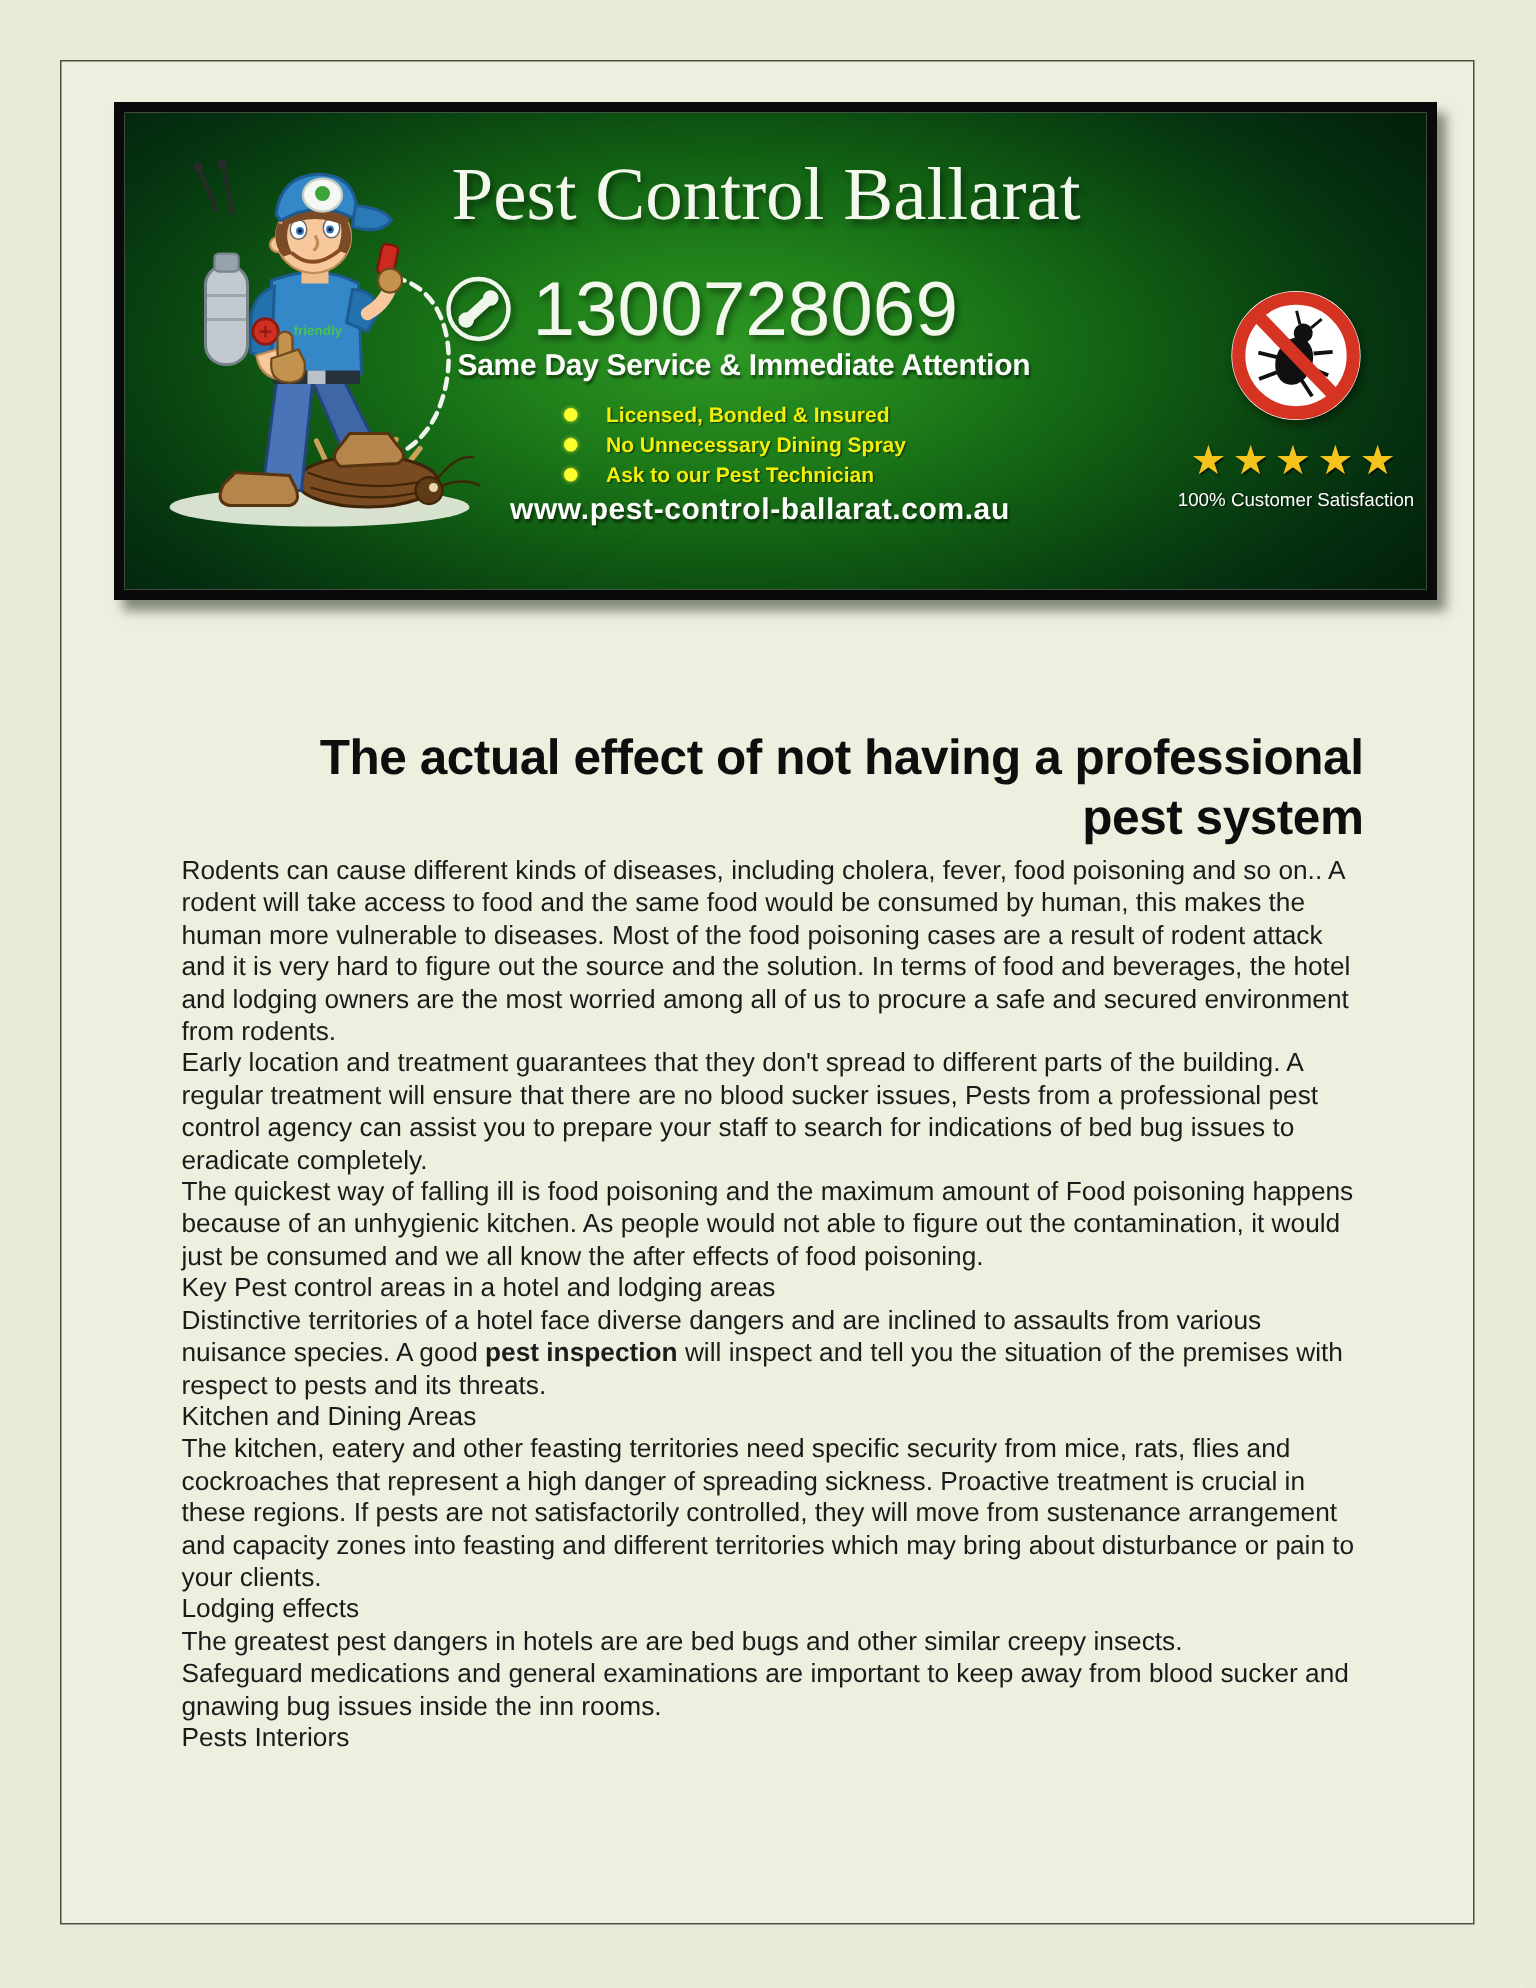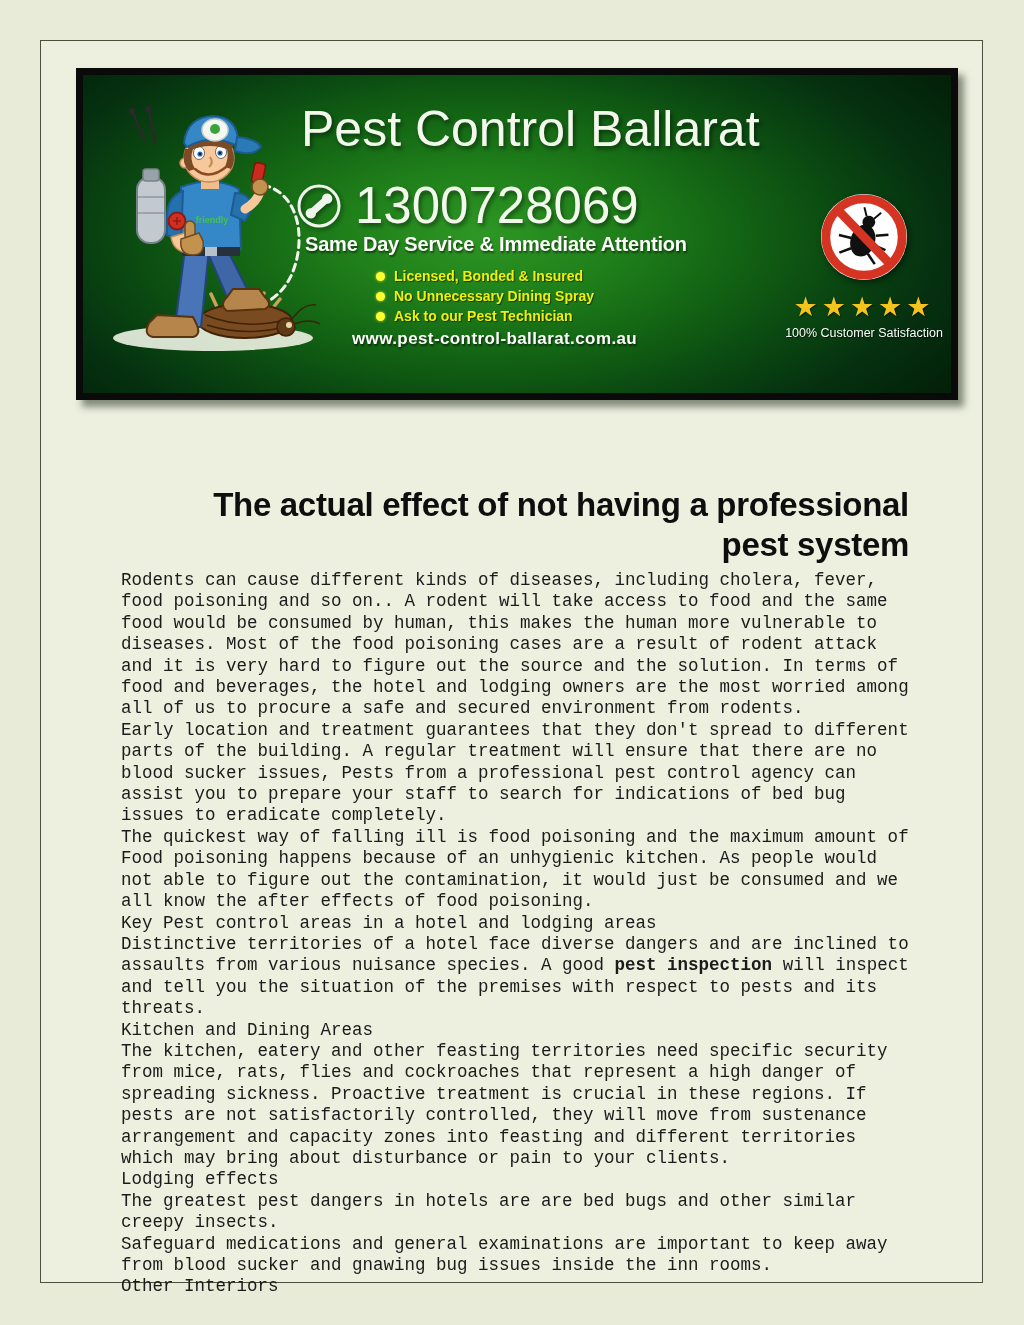--- a/index.html
+++ b/index.html
@@ -18,47 +18,47 @@
     border:7px solid #0a0a0a;
     background:
       radial-gradient(ellipse 65% 85% at 46% 50%,
         #2e9724 0%, #1f7f1a 25%, #136414 45%, #0a4711 65%, #053010 82%, #032108 100%);
     box-shadow:6px 7px 7px rgba(45,55,38,0.55);
   }
   .mascot{position:absolute;left:2px;top:26px;width:250px;height:255px;}
   .banner-title{
     position:absolute;left:218px;top:25px;
     font-size:50px;color:#f3f8ec;letter-spacing:0;
-    text-shadow:2px 3px 4px rgba(0,0,0,0.45);white-space:nowrap;
+    text-shadow:2px 3px 4px rgba(0,0,0,0.45);white-space:nowrap;font-family:Liberation Serif, serif;
   }
   .phone-row{
     position:absolute;left:212px;top:101px;display:flex;align-items:center;gap:12px;
   }
   .phone-row svg{display:block;filter:drop-shadow(2px 2px 2px rgba(0,0,0,0.4));}
   .phone-number{
     font-size:51px;color:#f3f8ec;text-shadow:2px 3px 4px rgba(0,0,0,0.45);white-space:nowrap;
   }
   .tagline{
     position:absolute;left:222px;top:158px;
     font-size:20px;font-weight:700;color:#fdfefb;letter-spacing:-0.2px;
     text-shadow:1px 2px 2px rgba(0,0,0,0.5);white-space:nowrap;
   }
   .features{position:absolute;left:293px;top:191px;}
-  .feature{display:flex;align-items:center;gap:9px;height:20px;}
+  .feature{display:flex;align-items:center;gap:19px;height:20px;}
   .feature .dot{
     width:9px;height:9px;border-radius:50%;background:#feff2e;
     box-shadow:0 0 3px rgba(255,255,60,0.8);flex:0 0 auto;
   }
   .feature .label{
     font-size:14px;font-weight:700;color:#f2ef0c;white-space:nowrap;
     text-shadow:1px 1px 1px rgba(0,0,0,0.55);
   }
   .website{
-    position:absolute;left:269px;top:254px;
-    font-size:17px;font-weight:700;color:#fdfefb;letter-spacing:0.4px;
+    position:absolute;left:257px;top:254px;
+    font-size:20px;font-weight:700;color:#fdfefb;letter-spacing:0.4px;
     text-shadow:1px 2px 2px rgba(0,0,0,0.55);white-space:nowrap;
   }
   .badge{position:absolute;left:695px;top:116px;width:172px;text-align:center;}
   .badge svg{display:block;margin:0 auto;filter:drop-shadow(2px 3px 3px rgba(0,0,0,0.45));}
   .stars{
     margin-top:10px;font-size:27px;line-height:28px;color:#f4c31c;letter-spacing:4px;
     text-shadow:1px 1px 1px rgba(0,0,0,0.6);white-space:nowrap;
   }
   .badge-caption{
     margin-top:5px;font-size:12.5px;font-weight:400;color:#fdfefb;
@@ -66,21 +66,21 @@
   }
   
   .article{position:absolute;left:80px;top:444px;width:788px;color:#1b1b1b;}
   .article h1{
     margin:0;font-size:33px;line-height:40px;font-weight:700;color:#0e0e0e;
     letter-spacing:-0.3px;
     text-align:right;
   }
   .article h1 span{display:block;}
   .body-text{margin-top:5px;font-size:17.5px;line-height:21.4px;}
-  .body-text p{margin:0;font-family:Liberation Mono, monospace;}
+  .body-text p{margin:0;}
   .body-text .bold{font-weight:700;}
 </style>
 </head>
 <body>
 
 <div class="sheet">
 
   <div class="banner">
 
     <svg class="mascot" viewBox="0 0 250 255" aria-hidden="true">
@@ -215,17 +215,17 @@
       <p>Rodents can cause different kinds of diseases, including cholera, fever, food poisoning and so on.. A rodent will take access to food and the same food would be consumed by human, this makes the human more vulnerable to diseases. Most of the food poisoning cases are a result of rodent attack and it is very hard to figure out the source and the solution. In terms of food and beverages, the hotel and lodging owners are the most worried among all of us to procure a safe and secured environment from rodents.</p>
       <p>Early location and treatment guarantees that they don't spread to different parts of the building. A regular treatment will ensure that there are no blood sucker issues, Pests from a professional pest control agency can assist you to prepare your staff to search for indications of bed bug issues to eradicate completely.</p>
       <p>The quickest way of falling ill is food poisoning and the maximum amount of Food poisoning happens because of an unhygienic kitchen. As people would not able to figure out the contamination, it would just be consumed and we all know the after effects of food poisoning.</p>
       <p>Key Pest control areas in a hotel and lodging areas</p>
       <p><span>Distinctive territories of a hotel face diverse dangers and are inclined to assaults from various nuisance species. A good </span><span class="bold">pest inspection</span><span> will inspect and tell you the situation of the premises with respect to pests and its threats.</span></p>
       <p>Kitchen and Dining Areas</p>
       <p>The kitchen, eatery and other feasting territories need specific security from mice, rats, flies and cockroaches that represent a high danger of spreading sickness. Proactive treatment is crucial in these regions. If pests are not satisfactorily controlled, they will move from sustenance arrangement and capacity zones into feasting and different territories which may bring about disturbance or pain to your clients.</p>
       <p>Lodging effects</p>
       <p>The greatest pest dangers in hotels are are bed bugs and other similar creepy insects.</p>
       <p>Safeguard medications and general examinations are important to keep away from blood sucker and gnawing bug issues inside the inn rooms.</p>
-      <p>Other Interiors</p>
+      <p>Pests Interiors</p>
     </div>
   </div>
 
 </div>
 
 </body></html>

